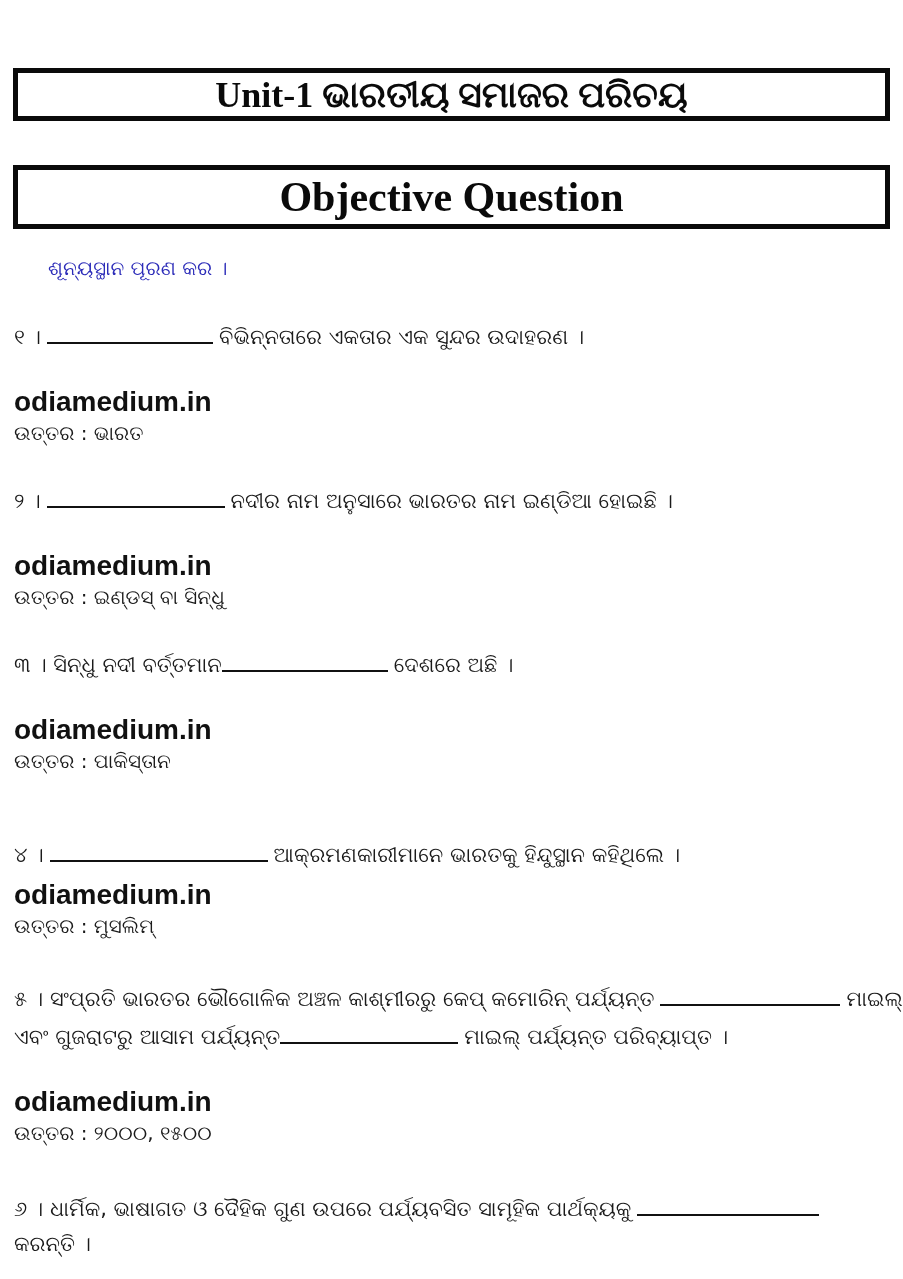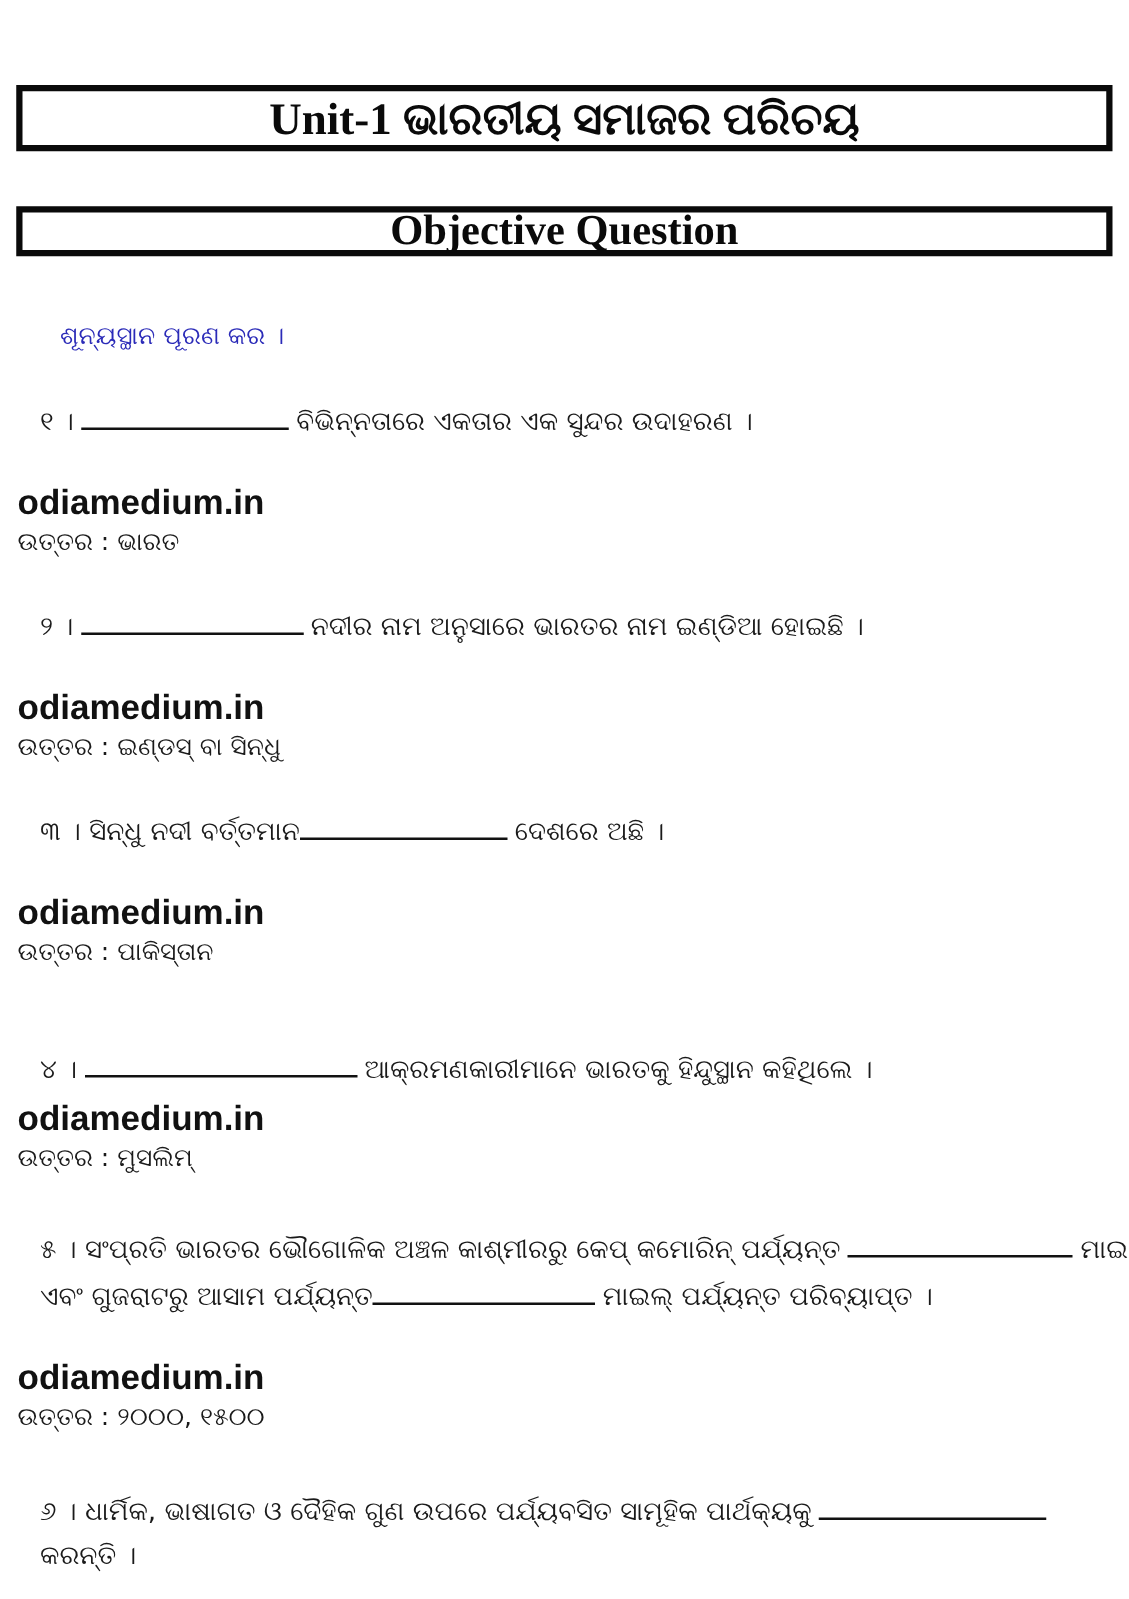--- a/index.html
+++ b/index.html
@@ -7,32 +7,31 @@
     body { position: relative; font-family: "DejaVu Sans", sans-serif; color: #1a1a1a; }
 
     .title-box {
       position: absolute; left: 13px; width: 877px;
       border: 5px solid #0a0a0a; background: #fff;
       display: flex; align-items: center; justify-content: center;
       font-family: "Liberation Serif", "DejaVu Serif", serif;
       font-weight: bold; color: #0a0a0a;
     }
     #box-unit { top: 68px; height: 53px; font-size: 36px; }
-    #box-objective { top: 165px; height: 40px; font-size: 34px; }
+    #box-objective { top: 165px; height: 64px; font-size: 42px; }
 
     .instruction {
       position: absolute; left: 14px; top: 256px;
       font-size: 20px; color: #2b2bb8; margin-left: 34px;
     }
 
     .line {
       position: absolute; left: 14px;
       font-size: 21px; color: #1a1a1a; white-space: nowrap;
       line-height: 28px;
-      margin-left: 18px;
     }
     .blank {
       display: inline-block; border-bottom: 2px solid #111;
       height: 22px; vertical-align: baseline; margin: 0 6px;
     }
     .site {
       position: absolute; left: 14px;
       font-family: "Liberation Sans", sans-serif; font-weight: bold;
       font-size: 28px; color: #111;
     }

